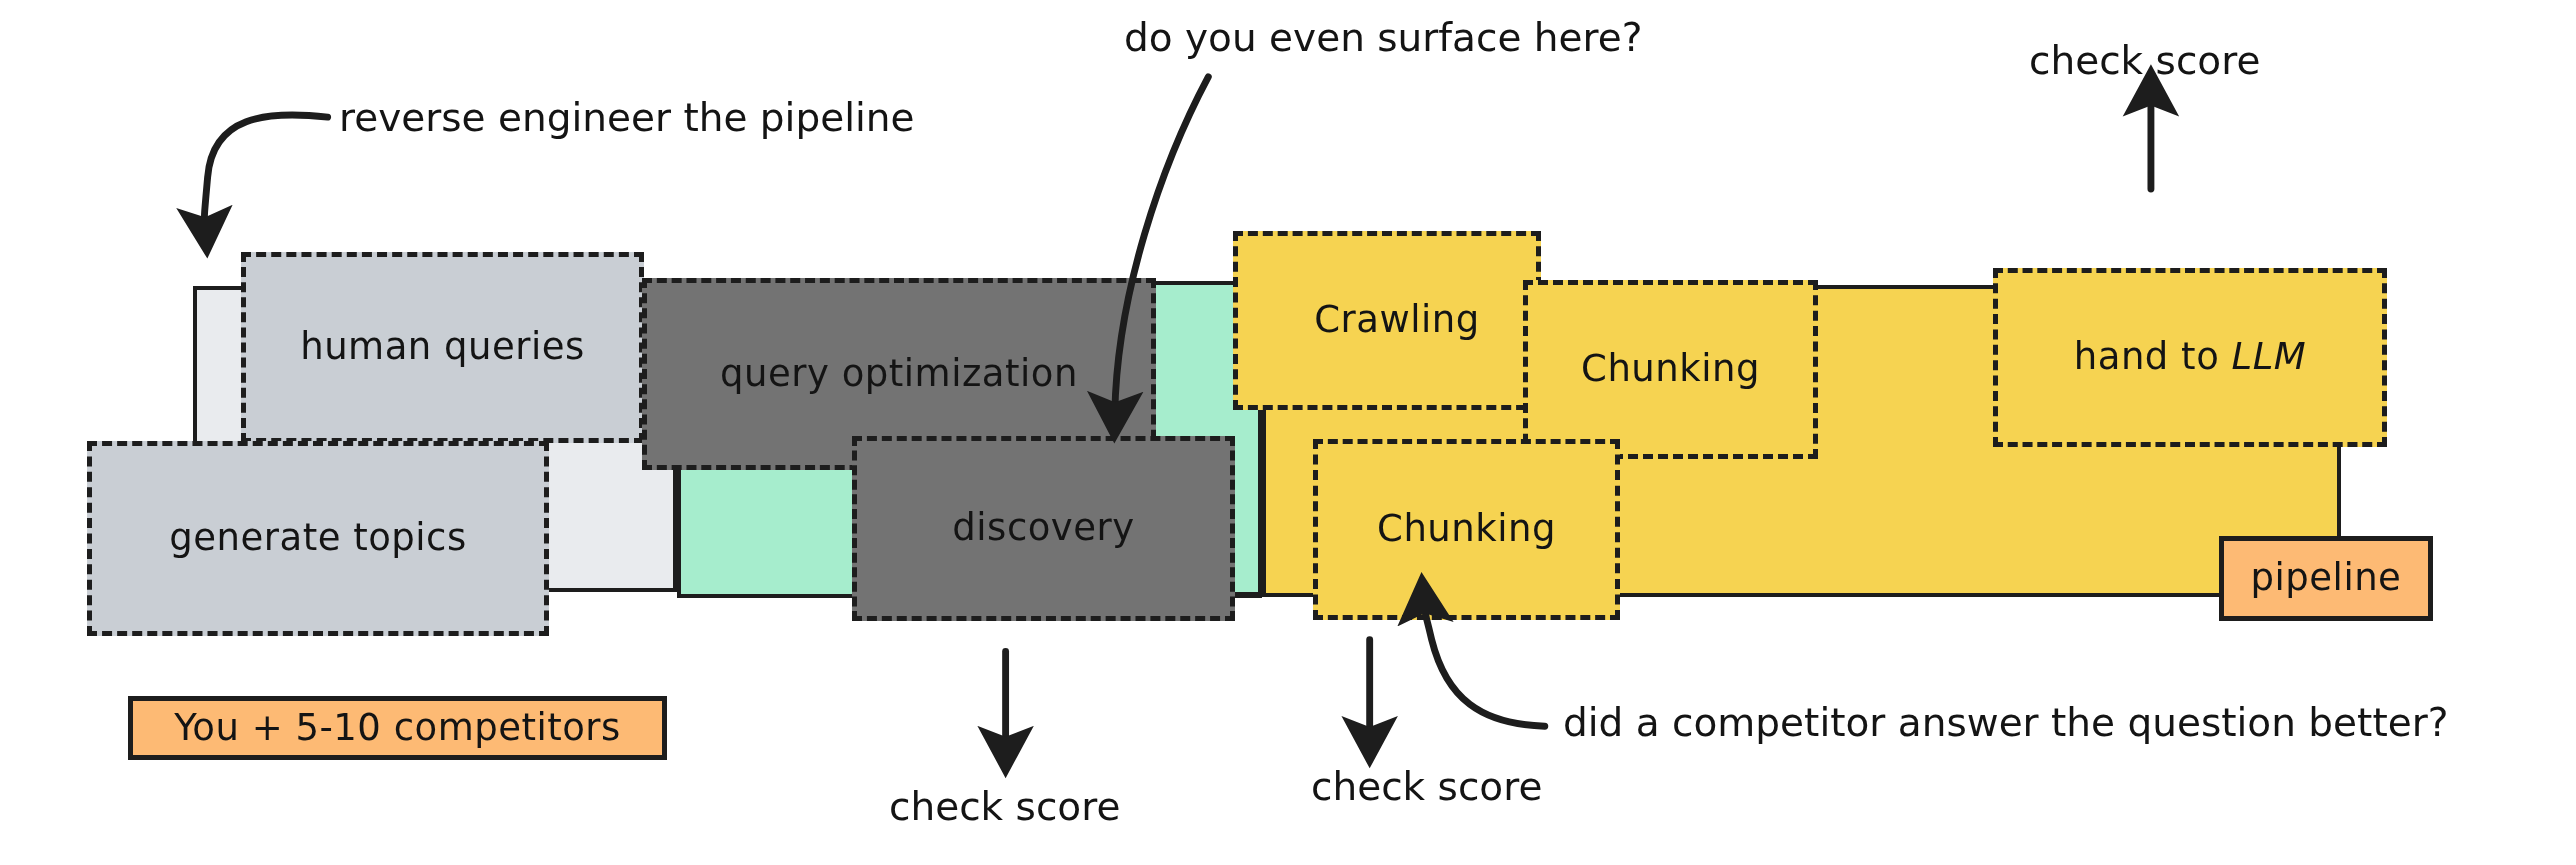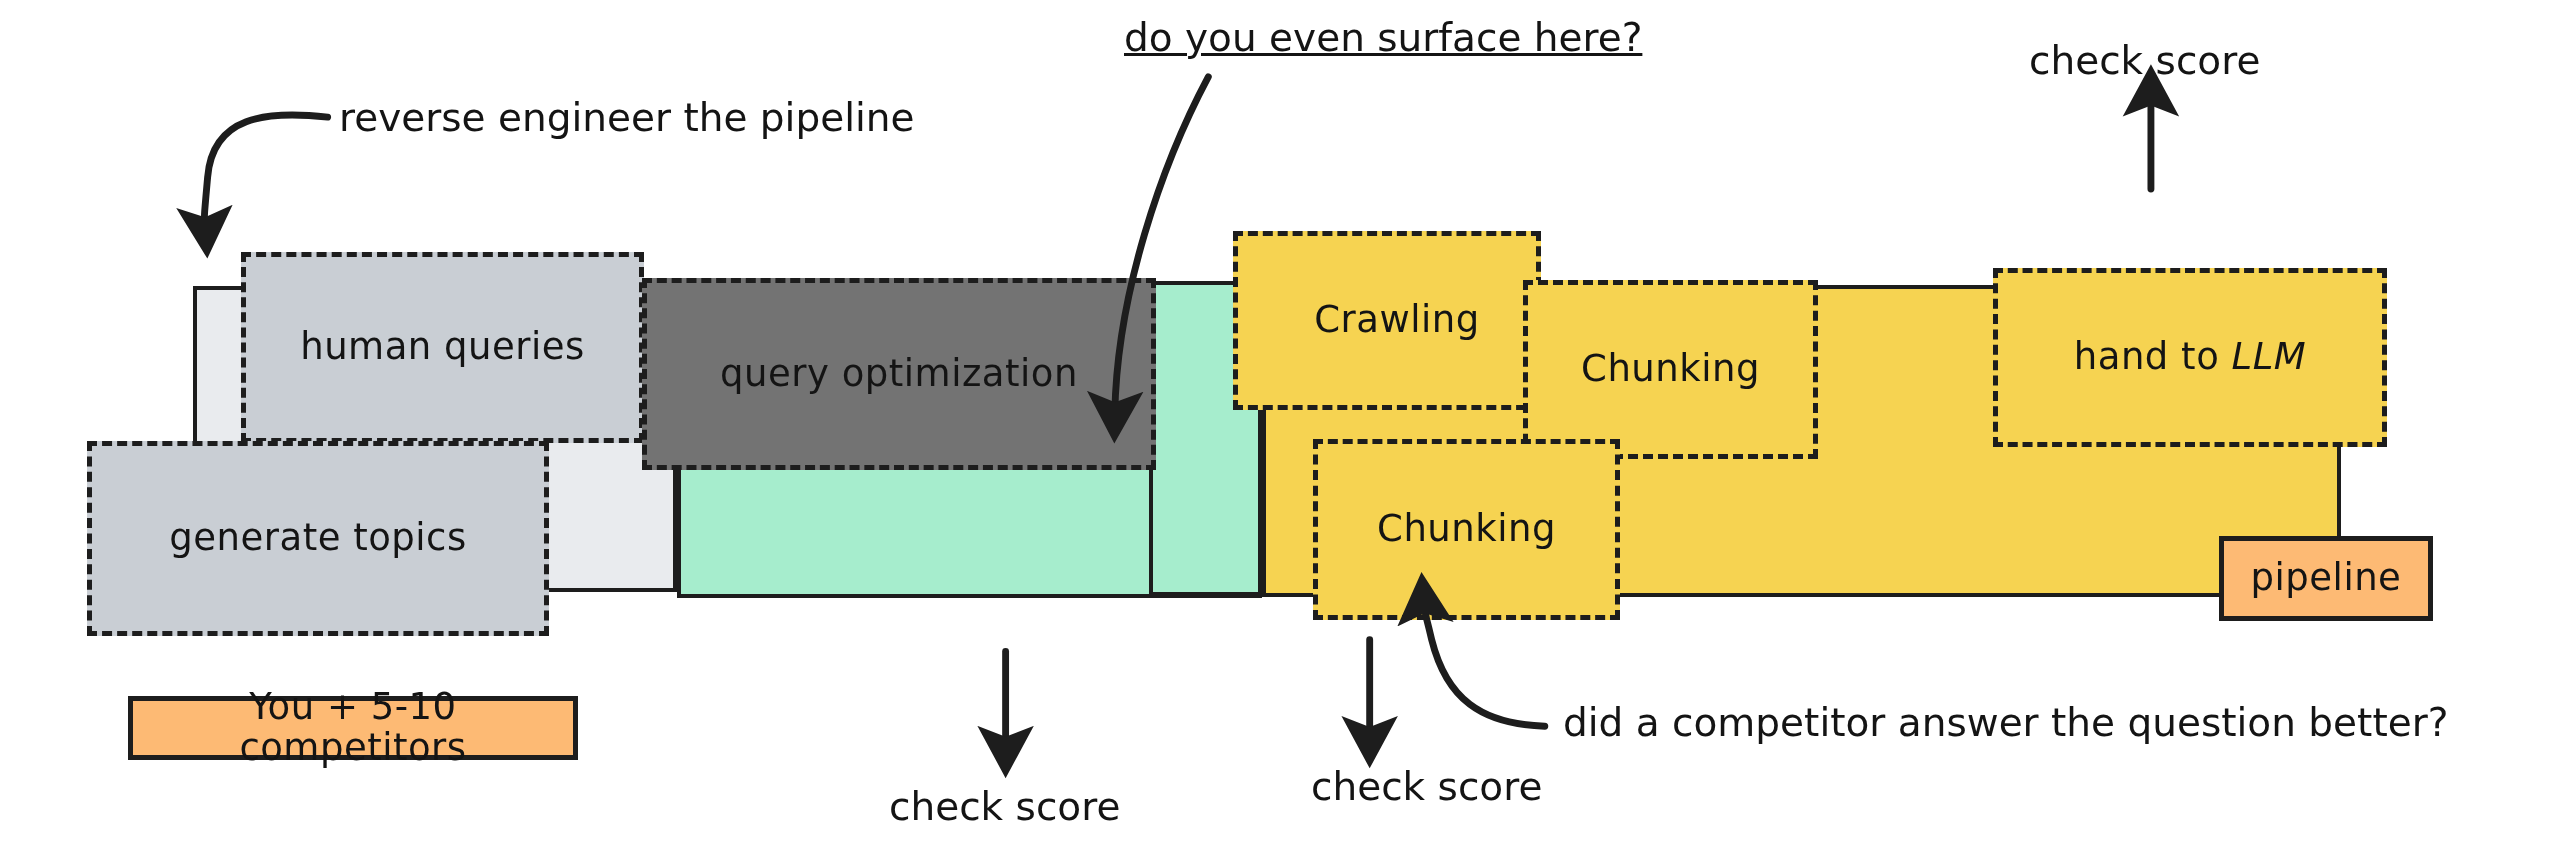--- a/index.html
+++ b/index.html
@@ -53,53 +53,56 @@
   </div>
 
   <div class="box dashed f-gray" style="left:87px; top:441px; width:462px; height:195px;">
     <span class="lbl">generate topics</span>
   </div>
 
   <div class="box dashed f-green" style="left:642px; top:278px; width:514px; height:192px;">
     <span class="lbl">query optimization</span>
   </div>
 
+  <div class="box dashed f-green" style="left:852px; top:436px; width:383px; height:185px;">
+    <span class="lbl">discovery</span>
+  </div>
 
   <div class="box dashed f-yellow" style="left:1233px; top:231px; width:308px; height:179px;padding-left:20px;">
     <span class="lbl">Crawling</span>
   </div>
 
   <div class="box dashed f-yellow" style="left:1523px; top:280px; width:295px; height:179px;">
     <span class="lbl">Chunking</span>
   </div>
 
   <div class="box dashed f-yellow" style="left:1993px; top:268px; width:394px; height:179px;">
     <span class="lbl">
       <span>hand to </span><span class="italic">LLM</span>
     </span>
   </div>
 
   <div class="box dashed f-yellow" style="left:1313px; top:439px; width:307px; height:181px;">
     <span class="lbl">Chunking</span>
   </div>
 
 
-  <div class="box solid f-white-lite" style="left:128px; top:696px; width:450px; height:64px; border-width:5.9px;">
+  <div class="box solid f-white-lite" style="left:128px; top:696px; width:539px; height:64px; border-width:5.9px;">
     <span class="lbl" style="font-size:37px;">You + 5-10 competitors</span>
   </div>
 
   <div class="box solid f-white-lite" style="left:2219px; top:536px; width:214px; height:85px; border-width:5.9px;">
     <span class="lbl" style="font-size:37px;">pipeline</span>
   </div>
 
   <div class="anno" style="left:339px; top:98px;">
     <span>reverse engineer the pipeline</span>
   </div>
 
-  <div class="anno" style="left:1124px; top:17.7px;text-decoration:underline;">
+  <div class="anno" style="left:1124px; top:17.7px;">
     <span>do you even surface here?</span>
   </div>
 
   <div class="anno" style="left:2029px; top:41px;">
     <span>check score</span>
   </div>
 
   <div class="anno" style="left:889px; top:787px;">
     <span>check score</span>
   </div>

